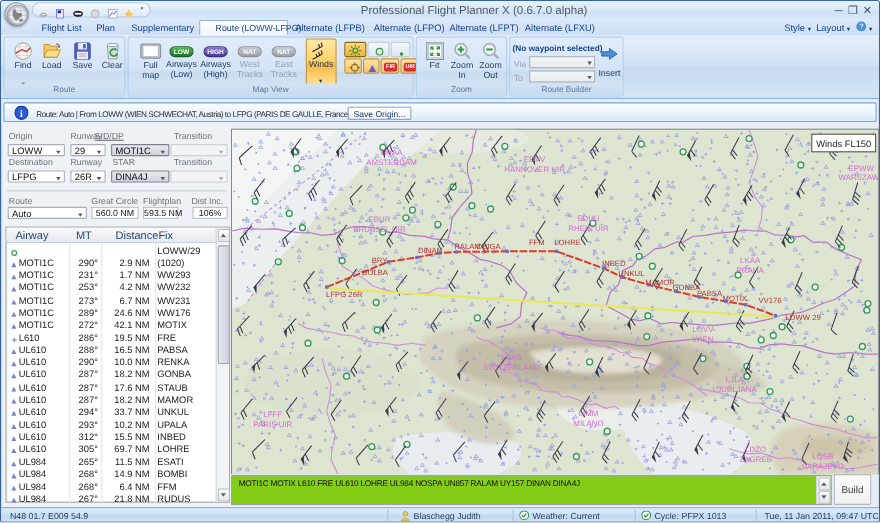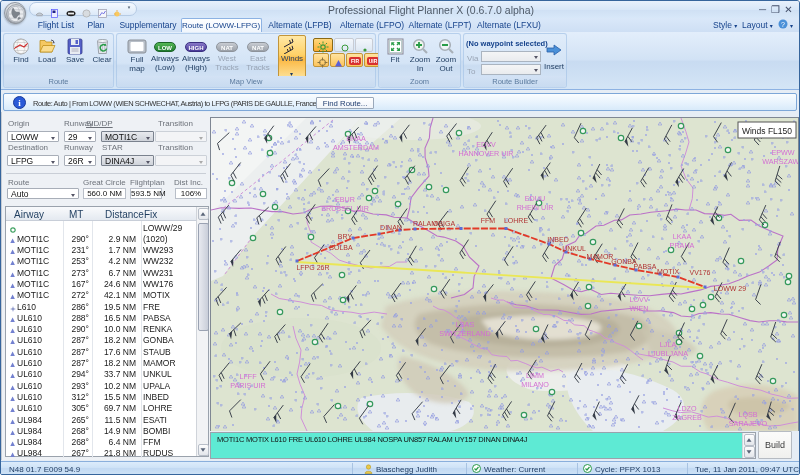--- a/index.html
+++ b/index.html
@@ -19,21 +19,21 @@
 #winbtns { right:4px; top:3px; font-size:10px; color:#44506a; letter-spacing:0; }
 #winbtns span { display:inline-block; width:13px; text-align:center; }
 
 
 #tabrow { left:0; top:17px; width:798px; height:14px;
   background:linear-gradient(#dcvoid, #fff0 0%);
   background:linear-gradient(#dae8f9, #cedff4); }
 .tab { position:absolute; top:0; height:14px; line-height:14px; font-size:8.5px; color:#15428b; text-align:center; white-space:nowrap; }
 #tabsel { position:absolute; left:180px; top:0px; width:81px; height:14px; background:linear-gradient(#fdfeff,#f1f6fc);
   border:1px solid #8db2e3; border-bottom:none; border-radius:2px 2px 0 0; line-height:13px; font-size:8px;
-  color:#15428b; text-align:left; white-space:nowrap; }
+  color:#15428b; text-align:center; white-space:nowrap;padding-left:14px; }
 #tr-right { position:absolute; right:6px; top:0; height:14px; line-height:14px; font-size:8.5px; color:#15428b; white-space:nowrap; }
 
 
 #ribbon { left:0; top:31px; width:798px; height:58px;
   background:linear-gradient(#e3eefb 0%, #d2e2f5 48%, #c8dbf1 52%, #d4e5f6 100%);
   border-bottom:1px solid #8db2e3; }
 .group { position:absolute; top:1px; height:55px; border:1px solid rgba(160,192,228,0.6); border-radius:3px;
   background:linear-gradient(#e0ecfa 0%, #d4e4f6 55%, #cadcf1 60%, #d7e7f8 100%); }
 .glabel { position:absolute; left:0; bottom:0; width:100%; height:11px; line-height:11px; text-align:center;
   font-size:7.5px; color:#5b7a9d; background:linear-gradient(#d3e2f5,#c8dbf0); border-radius:0 0 3px 3px; }
@@ -90,21 +90,21 @@
 .vline { position:absolute; top:0; width:1px; height:251px; background:#e2e6ec; }
 #vsb { position:absolute; right:0; top:0; width:12px; height:249px; background:#f2f3f5; border-left:1px solid #d0d4da; }
 .sbtn { position:absolute; left:0.5px; width:11px; height:12px; background:linear-gradient(#fdfdfd,#e3e6eb); border:1px solid #b8bec8; border-radius:2px; text-align:center; }
 
 #vsb .thumb { position:absolute; left:0.5px; top:16px; width:11px; height:108px; background:linear-gradient(90deg,#e8eaf0,#c9ced9); border:1px solid #9aa2b2; border-radius:2px; }
 
 
 #map { left:209px; top:116px; width:589px; height:314px; border:1px solid #7f8793; background:#dfe6d3; }
 
 
-#routebox { left:209px; top:431px; width:546px; height:27px; background:#5eead4; border:1px solid #9aa2ac; }
+#routebox { left:209px; top:431px; width:546px; height:27px; background:#84cc16; border:1px solid #9aa2ac; }
 #routebox .t { position:absolute; left:6px; top:2px; font-size:7.5px; letter-spacing:-0.2px; color:#111; }
 #rsb { position:absolute; right:0px; top:0px; width:13px; height:25px; background:#f2f3f5; border-left:1px solid #d0d4da; }
 #build { left:757px; top:430px; width:34px; height:28px; background:linear-gradient(#fbfbfa,#f0f0ee); border:1px solid #b6bbc2; border-radius:1px;
   font-size:9px; color:#3a3a3a; text-align:center; line-height:27px; }
 
 
 #status { left:0; top:460px; width:798px; height:13px; border-top:1px solid #8aafdc;
   background:linear-gradient(#dcebfb 0%, #cfe3f7 45%, #c2d9f2 55%, #cde2f6 100%);
   font-size:8px; color:#1e3a5f; }
 #status .seg { position:absolute; top:2.5px; }
@@ -331,21 +331,21 @@
       <div class="glabel">Route Builder</div>
     </div>
   </div>
 
   <div id="infobar" class="abs">
     <svg width="13" height="13" style="position:absolute; left:9px; top:2px;">
         <circle cx="6.5" cy="6.5" r="6" fill="#2a5ad8" stroke="#1a3a98"></circle>
         <text x="6.5" y="10" font-size="9" font-weight="bold" fill="#fff" text-anchor="middle" font-family="Liberation Serif,serif">i</text>
       </svg>
     <span class="txt">Route: Auto | From LOWW (WIEN SCHWECHAT, Austria) to LFPG (PARIS DE GAULLE, France)</span>
-    <div id="saveroute">Find Route...</div>
+    <div id="saveroute">Save Origin...</div>
   </div>
 
   <div id="panel" class="abs">
     <span class="flab" style="left:6px; top:7px;">Origin</span>
     <span class="flab" style="left:62px; top:7px;">Runway</span>
     <span class="flab" style="left:84px; top:7px;text-decoration:underline;">SID/DP</span>
     <span class="flab" style="left:156px; top:7px;">Transition</span>
     <div class="combo" style="left:5px; top:19px; width:52px;">LOWW</div>
     <div class="combo" style="left:62px; top:19px; width:32px;">29</div>
     <div class="combo hl" style="left:99px; top:19px; width:53px;">MOTI1C</div>
@@ -422,21 +422,21 @@
             <span class="c-aw">MOTI1C</span>
             <span class="c-mt">273°</span>
             <span class="c-di">6.7 NM</span>
             <span class="c-fx">WW231</span>
           </div>
 <div class="tr">
             <span class="ic"><svg width="6" height="6">
                 <path d="M2.6,0.5 L4.9,4.9 L0.3,4.9 Z" fill="#7381d0"></path>
               </svg></span>
             <span class="c-aw">MOTI1C</span>
-            <span class="c-mt">167°</span>
+            <span class="c-mt">289°</span>
             <span class="c-di">24.6 NM</span>
             <span class="c-fx">WW176</span>
           </div>
 <div class="tr">
             <span class="ic"><svg width="6" height="6">
                 <path d="M2.6,0.5 L4.9,4.9 L0.3,4.9 Z" fill="#7381d0"></path>
               </svg></span>
             <span class="c-aw">MOTI1C</span>
             <span class="c-mt">272°</span>
             <span class="c-di">42.1 NM</span>

